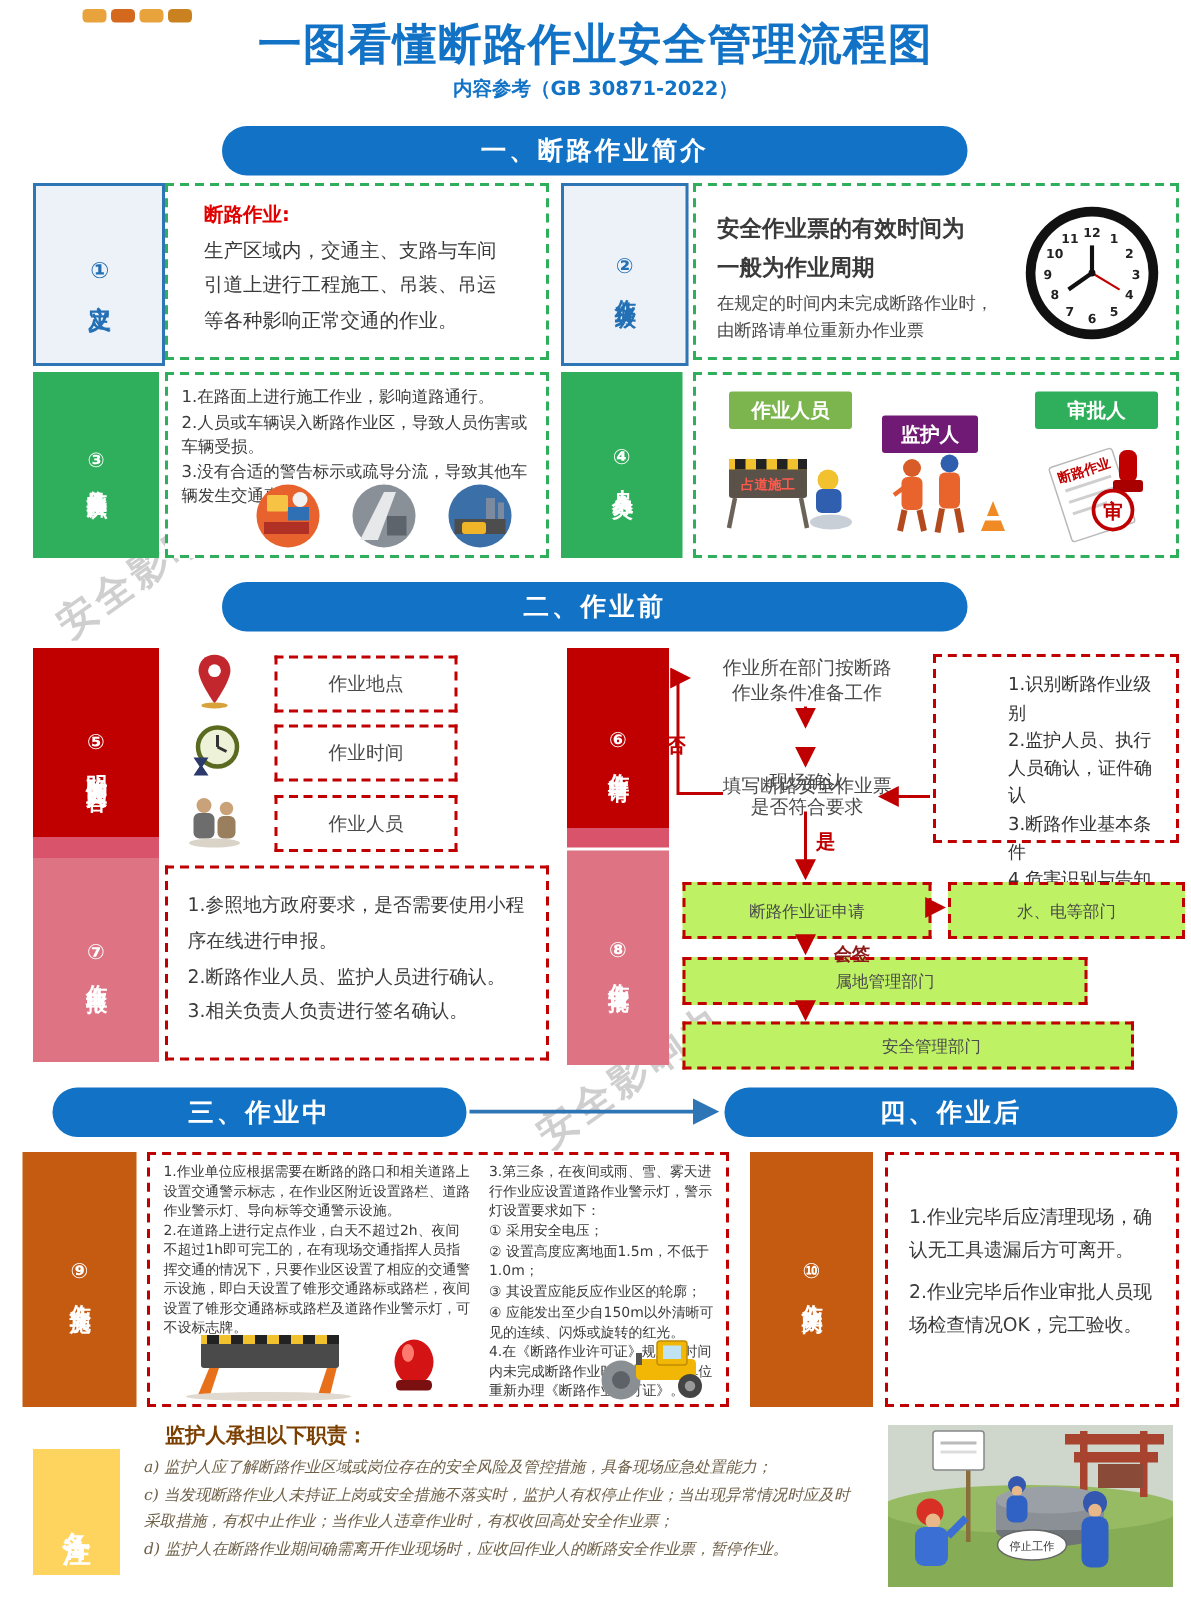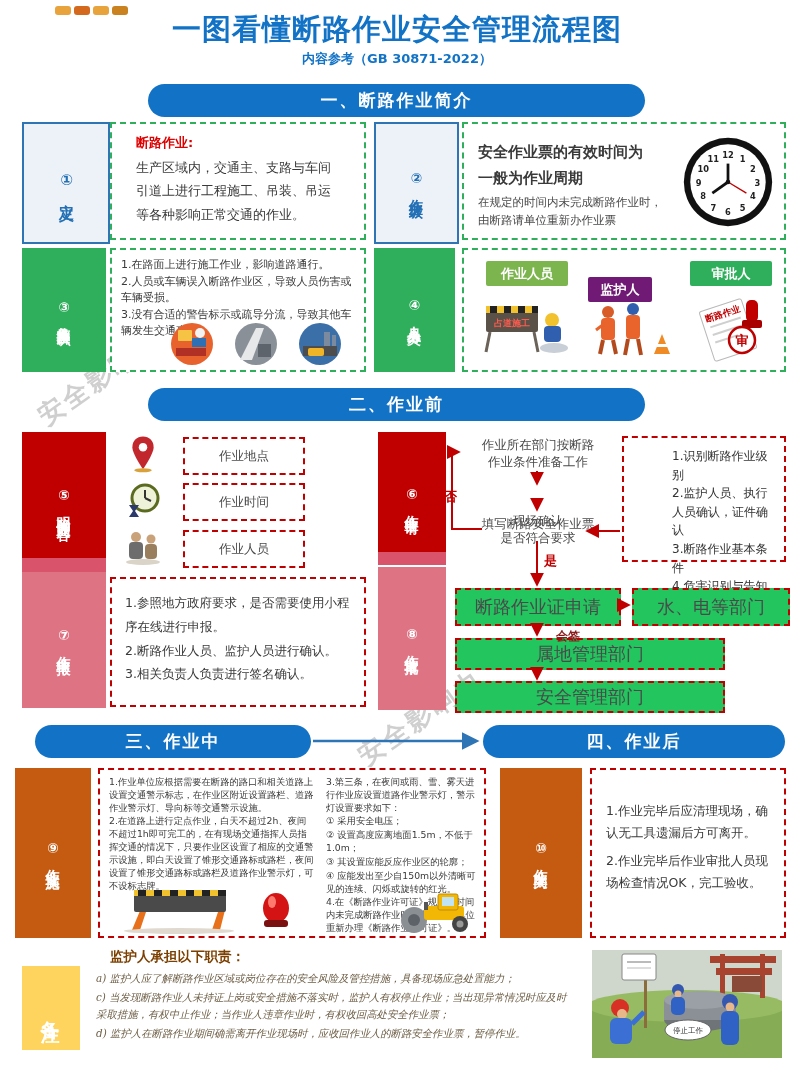--- a/index.html
+++ b/index.html
@@ -28,21 +28,21 @@
   .def-text{color:#3a3a3a;font-size:13px;line-height:1.8;}
   .grade-main{color:#3a3a3a;font-size:15px;font-weight:bold;line-height:1.7;}
   .grade-note{color:#4a4a4a;font-size:11.5px;line-height:1.55;margin-top:3px;}
   .risk-line{color:#3a3a3a;font-size:11px;line-height:1.5;}
   .tag{height:25px;border-radius:2px;color:#fff;font-size:13px;font-weight:bold;display:flex;align-items:center;justify-content:center;}
   .item-box{border:2px dashed #c00000;background:#fff;color:#4a4a4a;font-size:12.5px;
             display:flex;align-items:center;justify-content:center;}
   .flow-text{color:#4a4a4a;font-size:12.5px;line-height:1.35;text-align:center;font-weight:500;}
   .cond-line{color:#333;font-size:12px;line-height:1.55;margin-left:40px;}
   .report-line{color:#3a3a3a;font-size:12.5px;line-height:1.9;}
-  .anode{border:2px dashed #c00000;background:#22c55e;color:#4a4a4a;font-size:18px;
+  .anode{border:2px dashed #c00000;background:#bef264;color:#4a4a4a;font-size:11px;
          display:flex;align-items:center;justify-content:center;}
   .impl-line{color:#3a3a3a;font-size:9.3px;line-height:1.38;margin-bottom:1px;}
   .close-line{color:#3a3a3a;font-size:12.5px;line-height:1.75;margin-bottom:6px;}
   .note-title{font-size:13.5px;font-weight:bold;color:#7b3f00;}
   .note-line{font-family:"DejaVu Serif","Liberation Serif",serif;font-style:italic;
              font-size:10.4px;color:#6f6048;line-height:1.62;margin-bottom:2px;}
   .cond-label{color:#c00000;font-weight:bold;font-size:13px;}
   .cosign{color:#8b1a1a;font-weight:bold;font-size:12px;}
   .watermark{font-size:26px;color:rgba(130,130,130,0.38);font-weight:bold;transform:rotate(-35deg);letter-spacing:3px;white-space:nowrap;}
   .logo-bit{display:inline-block;width:16px;height:9px;border-radius:3px;margin-right:3px;}
@@ -242,21 +242,21 @@
     <div class="report-line">3.相关负责人负责进行签名确认。</div>
   </div>
 
   <div class="abs vlabel box-rose" style="left:378px;top:567px;width:68px;height:143px;">
     <span class="vtext" style="font-size:14px;">⑧作业审批</span>
   </div>
   <div class="abs anode" style="left:455px;top:588px;width:162px;height:34px;">断路作业证申请</div>
   <div class="abs anode" style="left:632px;top:588px;width:154px;height:34px;">水、电等部门</div>
   <div class="abs anode" style="left:455px;top:638px;width:266px;height:28px;">属地管理部门</div>
   <div class="abs cosign" style="left:556px;top:628px;">会签</div>
-  <div class="abs anode" style="left:455px;top:681px;width:266px;height:28px;">安全管理部门</div>
+  <div class="abs anode" style="left:455px;top:681px;width:266px;height:28px;padding-left:31px;">安全管理部门</div>
 
   <div class="abs banner" style="left:35px;top:725px;width:276px;">三、作业中</div>
   <div class="abs banner" style="left:483px;top:725px;width:302px;font-family:Liberation Serif, serif;">四、作业后</div>
 
   <div class="abs vlabel box-orange" style="left:15px;top:768px;width:76px;height:170px;">
     <span class="vtext" style="font-size:14px;">⑨作业实施</span>
   </div>
   <div class="abs dash-red" style="left:98px;top:768px;width:388px;height:170px;box-sizing:border-box;">
     <div class="abs" style="left:9px;top:6px;width:206px;">
       <div class="impl-line">1.作业单位应根据需要在断路的路口和相关道路上设置交通警示标志，在作业区附近设置路栏、道路作业警示灯、导向标等交通警示设施。</div>

